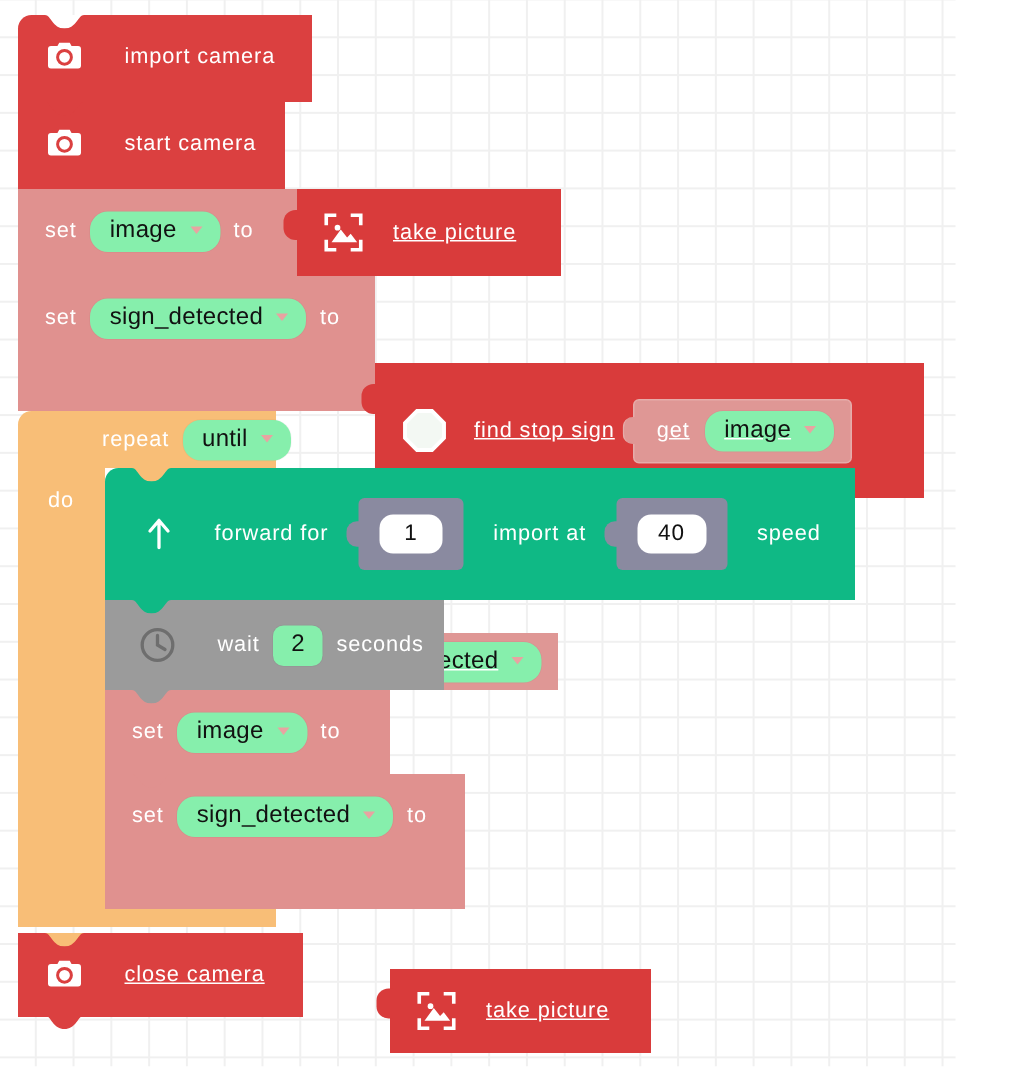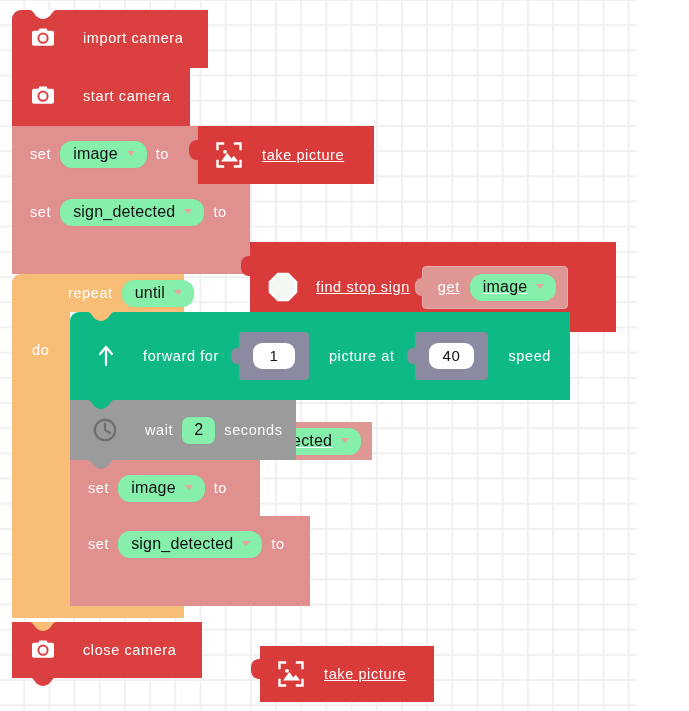--- a/index.html
+++ b/index.html
@@ -185,21 +185,21 @@
   #b-repeat  { left: 12px;  top: 274px; width: 172px; height: 344px; }
   #b-get-rep { left: 172px; top: 274px; width: 200px; height: 38px; }
   #b-forward { left: 70px;  top: 312px; width: 500px; height: 88px; }
   #b-wait    { left: 70px;  top: 400px; width: 226px; height: 60px; }
   #b-set3    { left: 70px;  top: 460px; width: 190px; height: 56px; }
   #b-take2   { left: 260px; top: 460px; width: 174px; height: 56px; }
   #b-set4    { left: 70px;  top: 516px; width: 240px; height: 90px; }
   #b-close   { left: 12px;  top: 622px; width: 190px; height: 56px; }
 
   #b-repeat .rep-row { height: 38px; padding-left: 20px; align-items:center;margin-left:36px; }
-  #b-repeat .do-row  { position: absolute; left: 20px; top: 68px; font-size: 14.5px; }
+  #b-repeat .do-row  { position: absolute; left: 20px; top: 52px; font-size: 14.5px; }
   #b-repeat .inner-cut {
     position: absolute;
     left: 58px; top: 38px;
     width: 114px; height: 288px;
     background: #ffffff;
     background-image:
       linear-gradient(to right, #f0f0f0 1.6px, transparent 1.6px),
       linear-gradient(to bottom, #f0f0f0 1.6px, transparent 1.6px);
     background-size: 25.2px 25.2px;
     background-position: -60px -39px;
@@ -363,21 +363,21 @@
         <span class="sp"></span>
       <span class="lbl">forward for</span>
       <span class="sp"></span>
         <span class="sp"></span>
       <span class="numfield">
         <span class="plug"></span>
         <span class="numbox">1</span>
       </span>
       <span class="sp"></span>
         <span class="sp"></span>
-      <span class="lbl">picture at</span>
+      <span class="lbl">import at</span>
       <span class="sp"></span>
         <span class="sp"></span>
       <span class="numfield">
         <span class="plug"></span>
         <span class="numbox">40</span>
       </span>
       <span class="sp"></span>
         <span class="sp"></span>
       <span class="lbl">speed</span>
     </div>
@@ -460,21 +460,21 @@
     </div>
   </div>
 
   <div class="blk c-red" id="b-close">
     <svg class="notch-top" viewBox="0 0 26 9" preserveAspectRatio="none">
       <path d="M0,0 C4,0 5,9 13,9 C21,9 22,0 26,0 L26,0 L0,0 Z" fill="#F8BE77"></path>
     </svg>
     <svg class="notch-bot" viewBox="0 0 26 9" preserveAspectRatio="none">
       <path d="M0,0 C4,0 5,9 13,9 C21,9 22,0 26,0 L26,0 L0,0 Z" fill="#DB4040"></path>
     </svg>
-    <div class="row" style="height:56px;">
+    <div class="row" style="height:56px;text-decoration:underline;">
       <span class="ico ico-cam">
         <svg viewBox="0 0 26 26" width="26" height="26">
           <path d="M9.5 3.5h7l1.2 2.2H22a2 2 0 0 1 2 2v11a2 2 0 0 1-2 2H4a2 2 0 0 1-2-2v-11a2 2 0 0 1 2-2h4.3z" fill="#ffffff"></path>
           <circle cx="13" cy="13.2" r="4.6" fill="none" stroke="#DB4040" stroke-width="2"></circle>
         </svg>
       </span>
       <span class="sp"></span>
         <span class="sp"></span>
         <span class="sp"></span>
       <span class="lbl">close camera</span>

